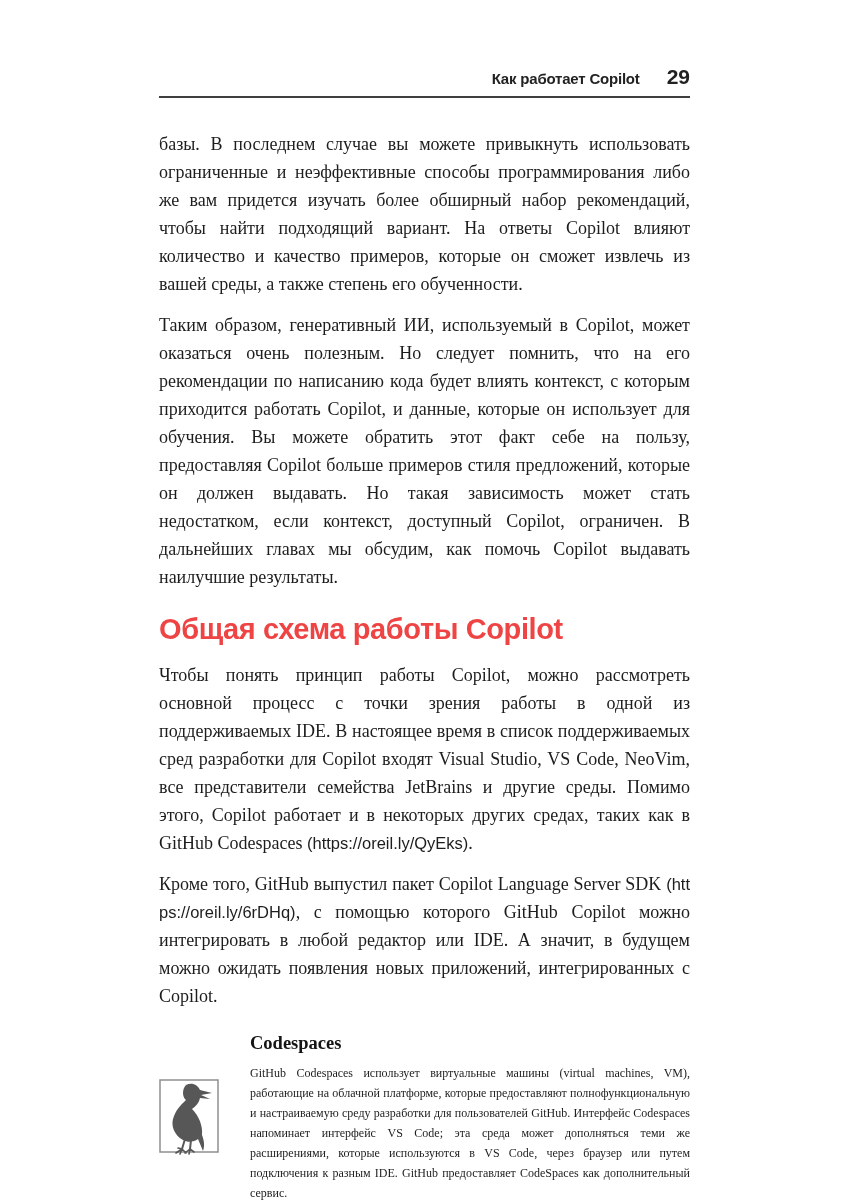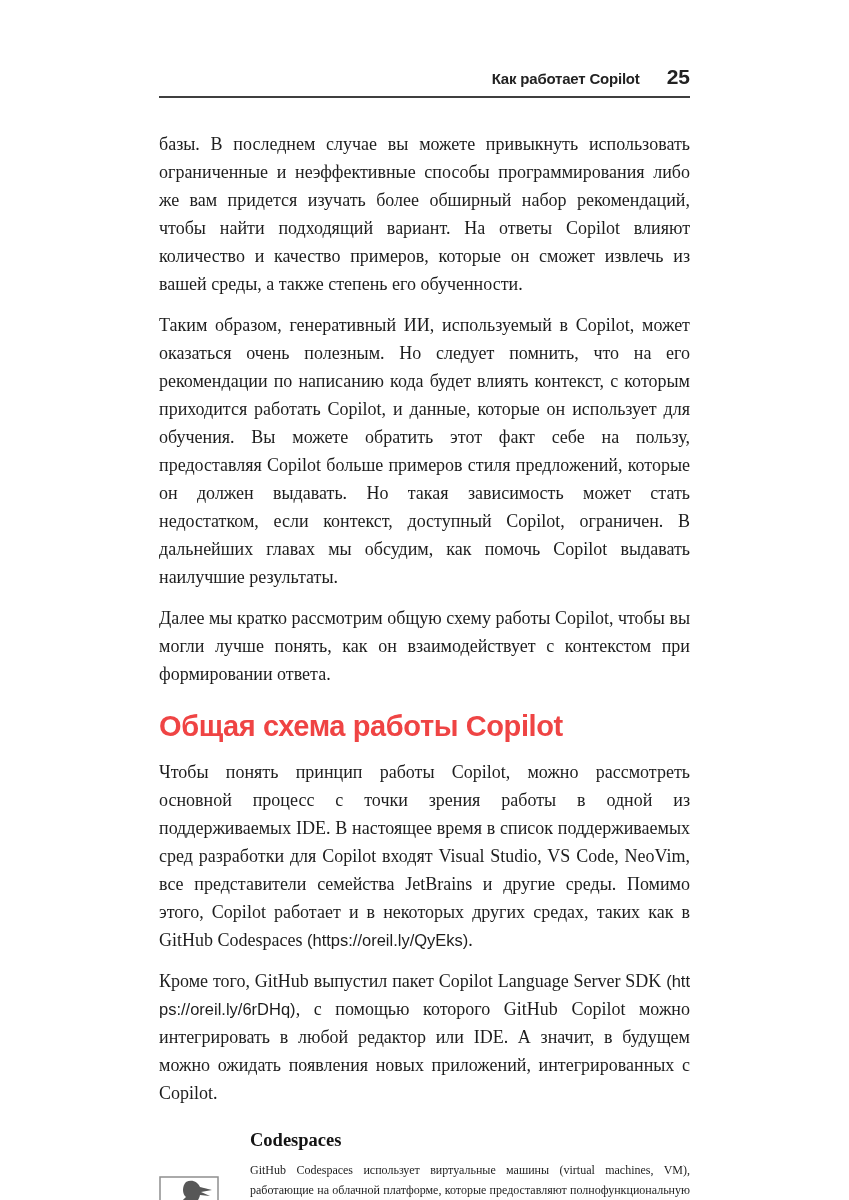--- a/index.html
+++ b/index.html
@@ -84,30 +84,29 @@
   }
 </style>
 </head>
 <body>
 
 <div class="page">
 
   <header>
     <div class="running-head">
       <span class="running-title">Как работает Copilot</span>
-      <span class="page-num">25</span>
+      <span class="page-num">29</span>
     </div>
     <div class="header-rule"></div>
   </header>
 
   <main>
 
     <p class="body-par">базы. В последнем случае вы можете привыкнуть использовать ограниченные и неэффективные способы программирования либо же вам придется изучать более обширный набор рекомендаций, чтобы найти подходящий вариант. На ответы Copilot влияют количество и качество примеров, которые он сможет извлечь из вашей среды, а также степень его обученности.</p>
     <p class="body-par">Таким образом, генеративный ИИ, используемый в Copilot, может оказаться очень полезным. Но следует помнить, что на его рекомендации по написанию кода будет влиять контекст, с которым приходится работать Copilot, и данные, которые он использует для обучения. Вы можете обратить этот факт себе на пользу, предоставляя Copilot больше примеров стиля предложений, которые он должен выдавать. Но такая зависимость может стать недостатком, если контекст, доступный Copilot, ограничен. В дальнейших главах мы обсудим, как помочь Copilot выдавать наилучшие результаты.</p>
-    <p class="body-par">Далее мы кратко рассмотрим общую схему работы Copilot, чтобы вы могли лучше понять, как он взаимодействует с контекстом при формировании ответа.</p>
 
     <h1 class="section-heading">Общая схема работы Copilot</h1>
 
     <p class="body-par"><span>Чтобы понять принцип работы Copilot, можно рассмотреть основной процесс с точки зрения работы в одной из поддерживаемых IDE. В настоящее время в список поддерживаемых сред разработки для Copilot входят Visual Studio, VS Code, NeoVim, все представители семейства JetBrains и другие среды. Помимо этого, Copilot работает и в некоторых других средах, таких как в GitHub Codespaces </span><span class="url">(https://oreil.ly/QyEks)</span><span>.</span></p>
 
     <p class="body-par"><span>Кроме того, GitHub выпустил пакет Copilot Language Server SDK </span><span class="url">(https://oreil.ly/6rDHq)</span><span>, с помощью которого GitHub Copilot можно интегрировать в любой редактор или IDE. А значит, в будущем можно ожидать появления новых приложений, интегрированных с Copilot.</span></p>
 
     <aside class="note">
       <div class="note-icon">
         <svg width="61" height="76" viewBox="0 0 61 76" xmlns="http://www.w3.org/2000/svg">

